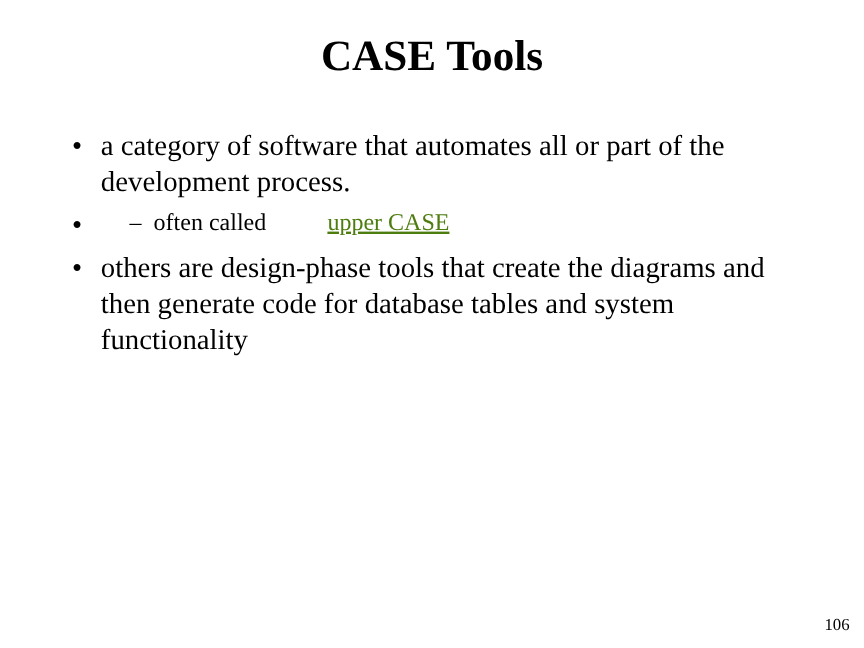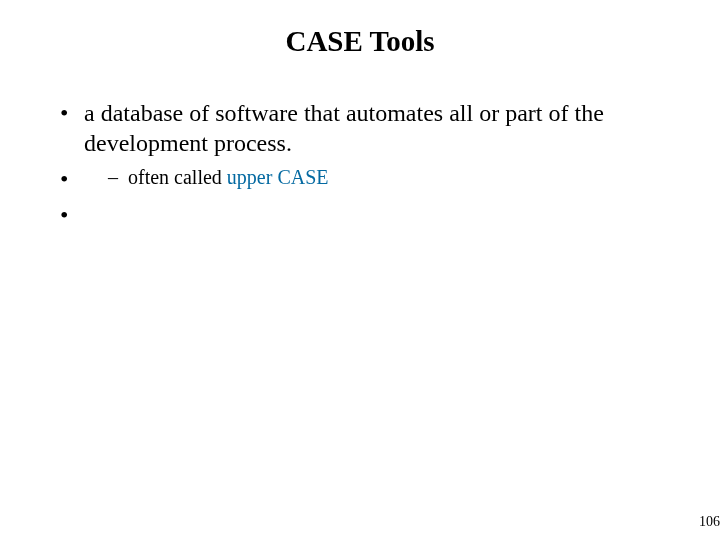--- a/index.html
+++ b/index.html
@@ -11,21 +11,21 @@
       width: 720px;
       height: 540px;
       background: #ffffff;
       font-family: "Times New Roman", Times, serif;
       color: #000000;
       position: relative;
       padding: 20px 40px 30px 40px;
     }
     .title {
       text-align: center;
-      font-size: 29px;
+      font-size: 36px;
       font-weight: bold;
       margin-bottom: 40px;
       margin-top: 5px;
     }
     .bullet-list {
       list-style: none;
       padding-left: 20px;
     }
     .bullet-item {
       position: relative;
@@ -54,43 +54,46 @@
       padding-left: 20px;
     }
     .sub-item::before {
       content: "–";
       position: absolute;
       left: 0;
       top: 0;
       font-size: 20px;
     }
     .highlight {
-      color: #0369a1;
+      color: #4d7c0f;
+      text-decoration: underline;
+      margin-left: 46px;
     }
     .page-number {
       position: absolute;
       bottom: 10px;
-      right: 0;
+      right: 12px;
       font-size: 14px;
       color: #000;
     }
   </style>
 </head>
 <body>
 
 <h1 class="title">CASE Tools</h1>
 
 <ul class="bullet-list">
   <li class="bullet-item">
-    <span>a database of software that automates all or part of the development process.</span>
+    <span>a category of software that automates all or part of the development process.</span>
   </li>
   <li class="bullet-item">
     <ul class="sub-list">
       <li class="sub-item">
         <span>often called </span><span class="highlight">upper CASE</span>
       </li>
     </ul>
   </li>
   <li class="bullet-item">
+    <span>others are design-phase tools that create the diagrams and then generate code for database tables and system functionality</span>
   </li>
 </ul>
 
 <div class="page-number">106</div>
 
 </body></html>

